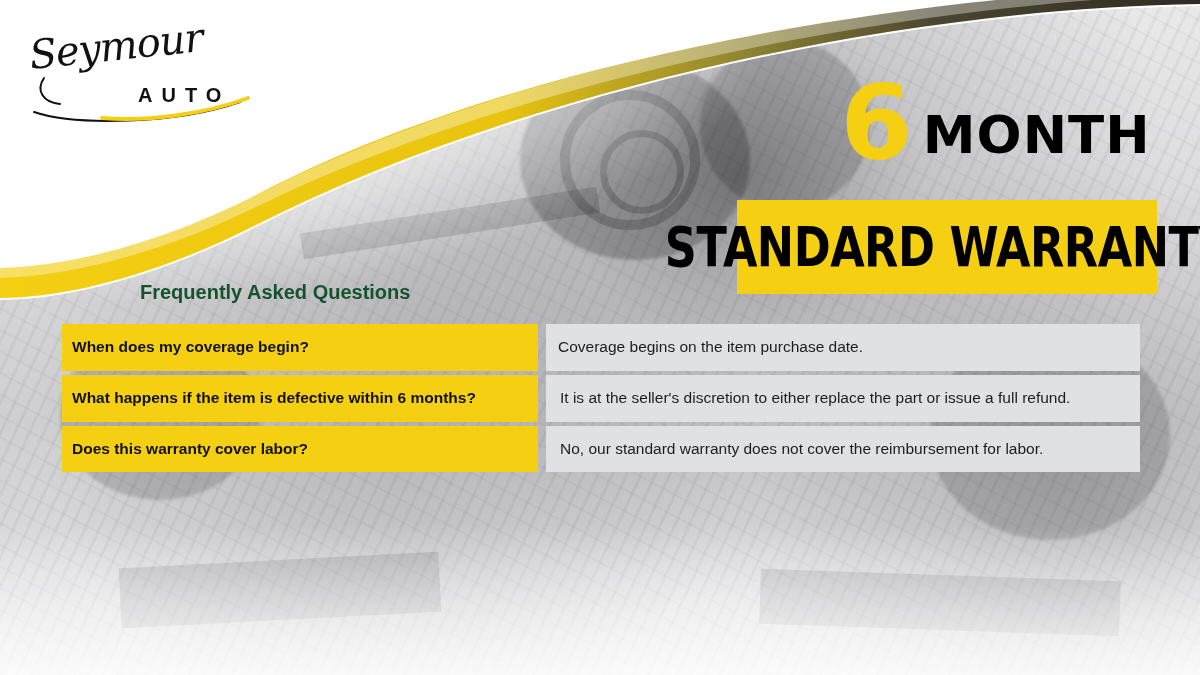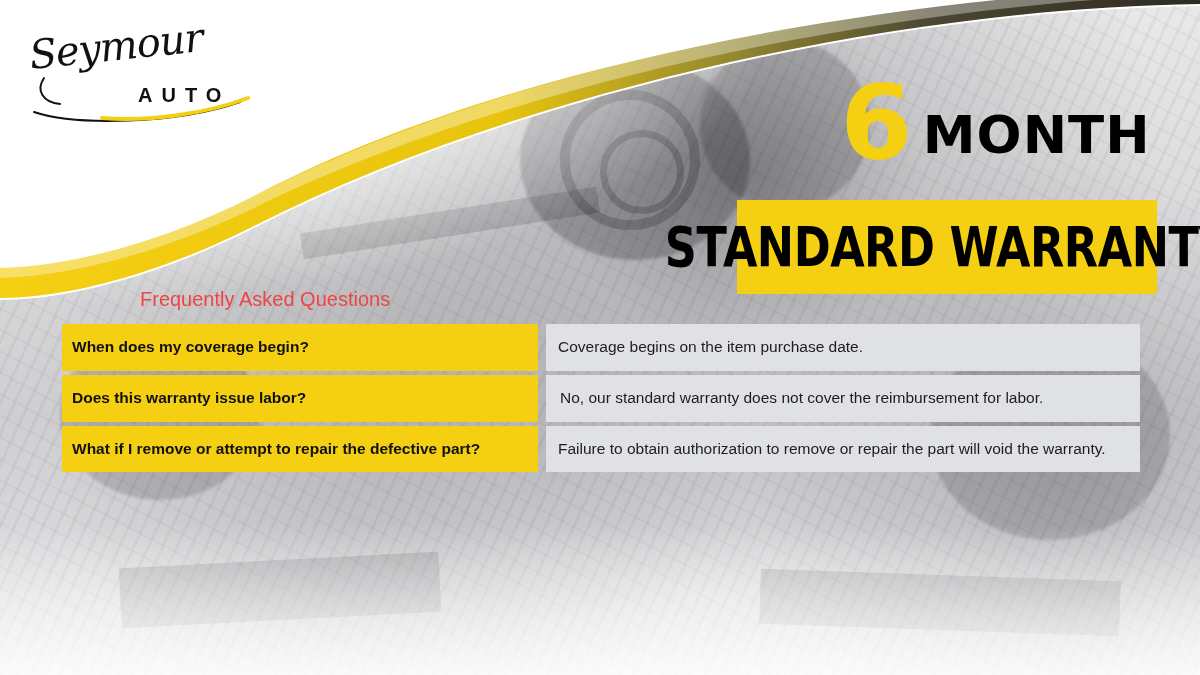--- a/index.html
+++ b/index.html
@@ -163,24 +163,24 @@
     color: #000000;
     letter-spacing: -0.5px;
     transform: scaleY(1.22) scaleX(0.99);
     white-space: nowrap;
   }
 
   
   .faq-title {
     position: absolute;
     left: 140px;
-    top: 288px;
+    top: 281px;
     font-size: 20px;
-    font-weight: 400;
-    color: #ef4444;
+    font-weight: 700;
+    color: #14532d;
   }
   .faq-table {
     position: absolute;
     left: 62px;
     top: 320px;
     width: 1078px;
     border-collapse: separate;
     border-spacing: 0 4px;
   }
   .faq-row { }
@@ -274,28 +274,28 @@
     <tbody>
       <tr class="faq-row">
         <td class="q-cell">
           <div class="q-inner">When does my coverage begin?</div>
         </td>
         <td class="gap-cell"></td>
         <td class="a-cell nojust">Coverage begins on the item purchase date.</td>
       </tr>
       <tr class="faq-row">
         <td class="q-cell">
-          <div class="q-inner">Does this warranty issue labor?</div>
+          <div class="q-inner">What happens if the item is defective within 6 months?</div>
+        </td>
+        <td class="gap-cell"></td>
+        <td class="a-cell">It is at the seller's discretion to either replace the part or issue a full refund.</td>
+      </tr>
+      <tr class="faq-row">
+        <td class="q-cell">
+          <div class="q-inner">Does this warranty cover labor?</div>
         </td>
         <td class="gap-cell"></td>
         <td class="a-cell">No, our standard warranty does not cover the reimbursement for labor.</td>
       </tr>
-      <tr class="faq-row">
-        <td class="q-cell">
-          <div class="q-inner">What if I remove or attempt to repair the defective part?</div>
-        </td>
-        <td class="gap-cell"></td>
-        <td class="a-cell nojust">Failure to obtain authorization to remove or repair the part will void the warranty.</td>
-      </tr>
     </tbody>
   </table>
 
 </div>
 
 </body></html>

